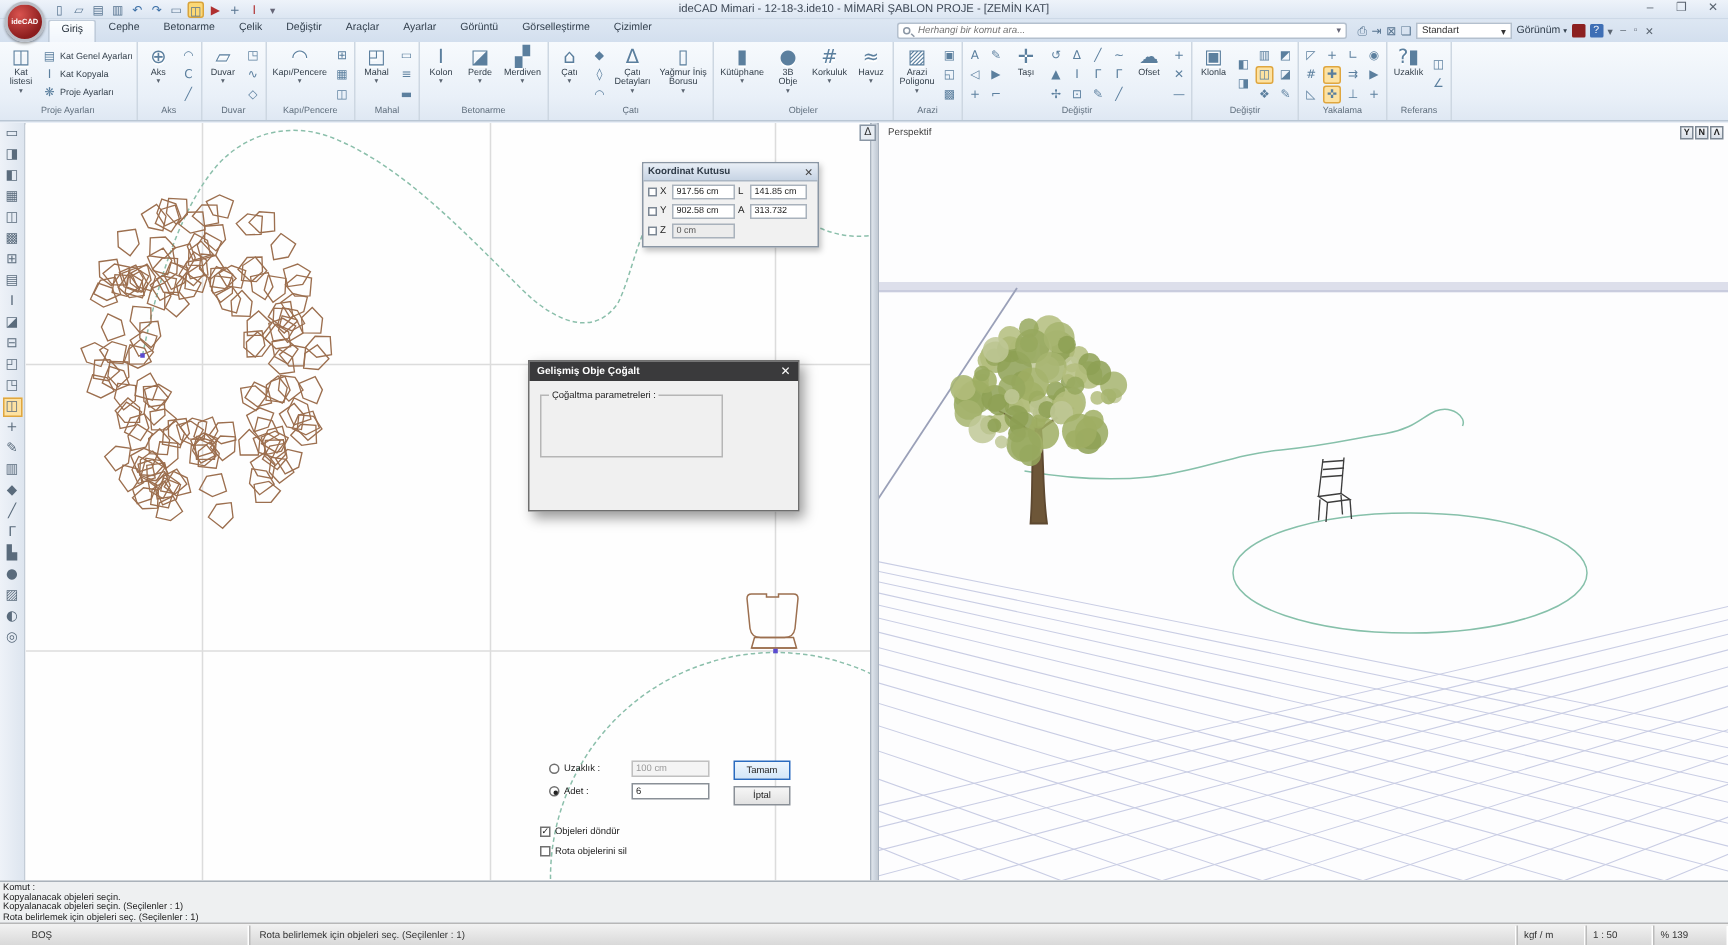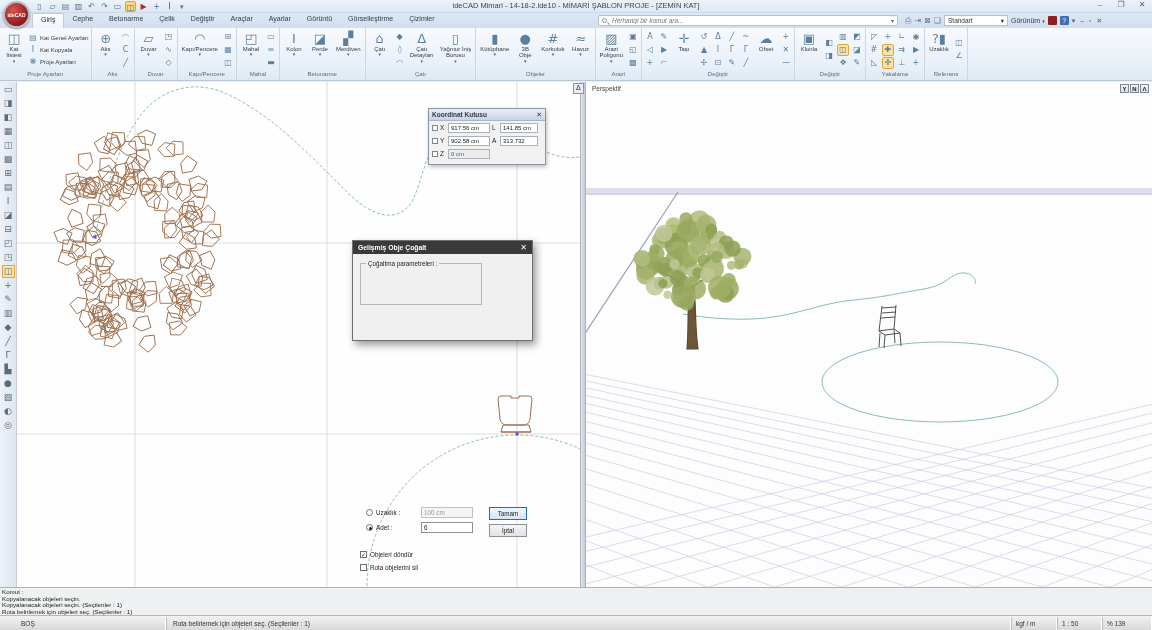--- a/index.html
+++ b/index.html
@@ -148,21 +148,21 @@
       <span class="qicon ic">▥</span>
       <span class="qicon ic blue">↶</span>
       <span class="qicon ic blue">↷</span>
       <span class="qicon ic">▭</span>
       <span class="qicon ic hl">◫</span>
       <span class="qicon ic red">▶</span>
       <span class="qicon ic">+</span>
       <span class="qicon ic red">Ι</span>
       <span id="qat-more">▾</span>
     </div>
-  <div id="win-title">ideCAD Mimari - 14-18-2.ide10 - MİMARİ ŞABLON PROJE - [ZEMİN KAT]</div>
+  <div id="win-title">ideCAD Mimari - 12-18-3.ide10 - MİMARİ ŞABLON PROJE - [ZEMİN KAT]</div>
   <div id="winbtns">
     <span class="winbtn">–</span>
     <span class="winbtn">❐</span>
     <span class="winbtn">✕</span>
   </div>
 </div>
 
 <div id="tabrow">
   <div id="tabs">
       <div class="tab active">Giriş</div>

